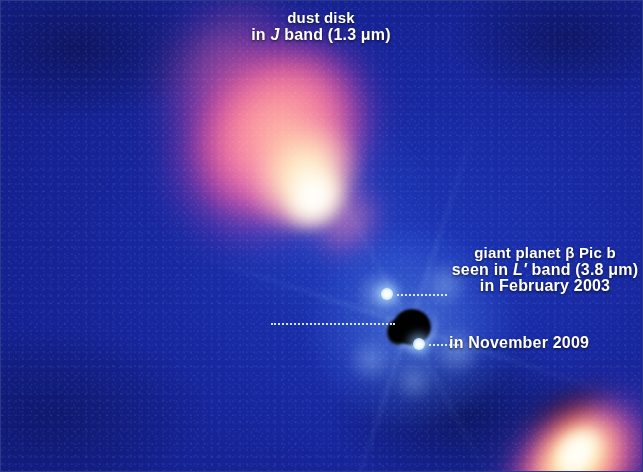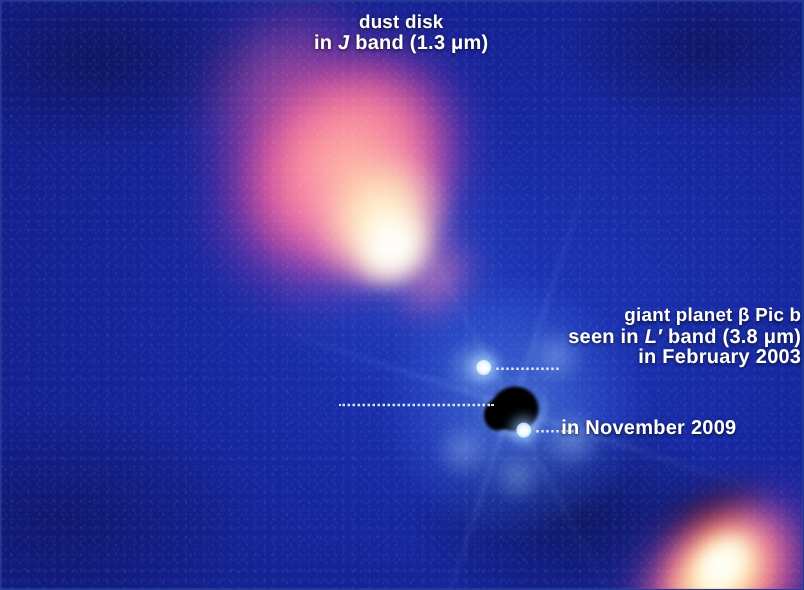--- a/index.html
+++ b/index.html
@@ -2,21 +2,21 @@
 <html><head>
 <meta charset="utf-8">
 <style>
   html,body{margin:0;padding:0;background:#000;}
   body{font-family:"Liberation Sans",sans-serif;}
 
   #figure{
     position:relative;
     width:643px;height:472px;
     overflow:hidden;
-    background:#1d4ed8;
+    background:#a21caf;
     border:1px solid #2b3a86;
     box-sizing:border-box;
   }
 
   
   .sky{position:absolute;inset:0;background:
       radial-gradient(120% 110% at 62% 55%, #1d37b8 0%, #17279f 32%, #141f8c 58%, #101a77 100%);
   }
   .skyblotch{position:absolute;inset:0;background:
       radial-gradient(30% 22% at 12% 10%, rgba(10,14,64,.55) 0%, rgba(10,14,64,0) 70%),
@@ -186,21 +186,21 @@
   #leader-2009{left:428px;top:343px;width:30px;}
 
   
   .label{position:absolute;color:#fff;font-weight:bold;letter-spacing:.2px;
     text-shadow:0 1px 3px rgba(0,0,0,.75);}
   .label .title{font-size:15px;line-height:18px;display:block;}
   .label .sub{font-size:16px;line-height:16px;display:block;font-weight:bold;}
   .it{font-style:italic;}
 
   #label-dust-disk{left:205px;top:8px;width:230px;text-align:center;}
-  #label-planet{left:430px;top:243px;width:210px;text-align:right;padding-left:18px;box-sizing:border-box;}
+  #label-planet{left:430px;top:243px;width:210px;text-align:center;padding-left:18px;box-sizing:border-box;}
   #label-2009{left:448px;top:334px;width:161px;text-align:left;}
   #label-star{left:6px;top:309px;width:278px;text-align:right;}
   #label-star .sub{text-align:center;}
 </style>
 </head>
 <body>
 
 <div id="figure">
 
   <div class="sky"></div>

